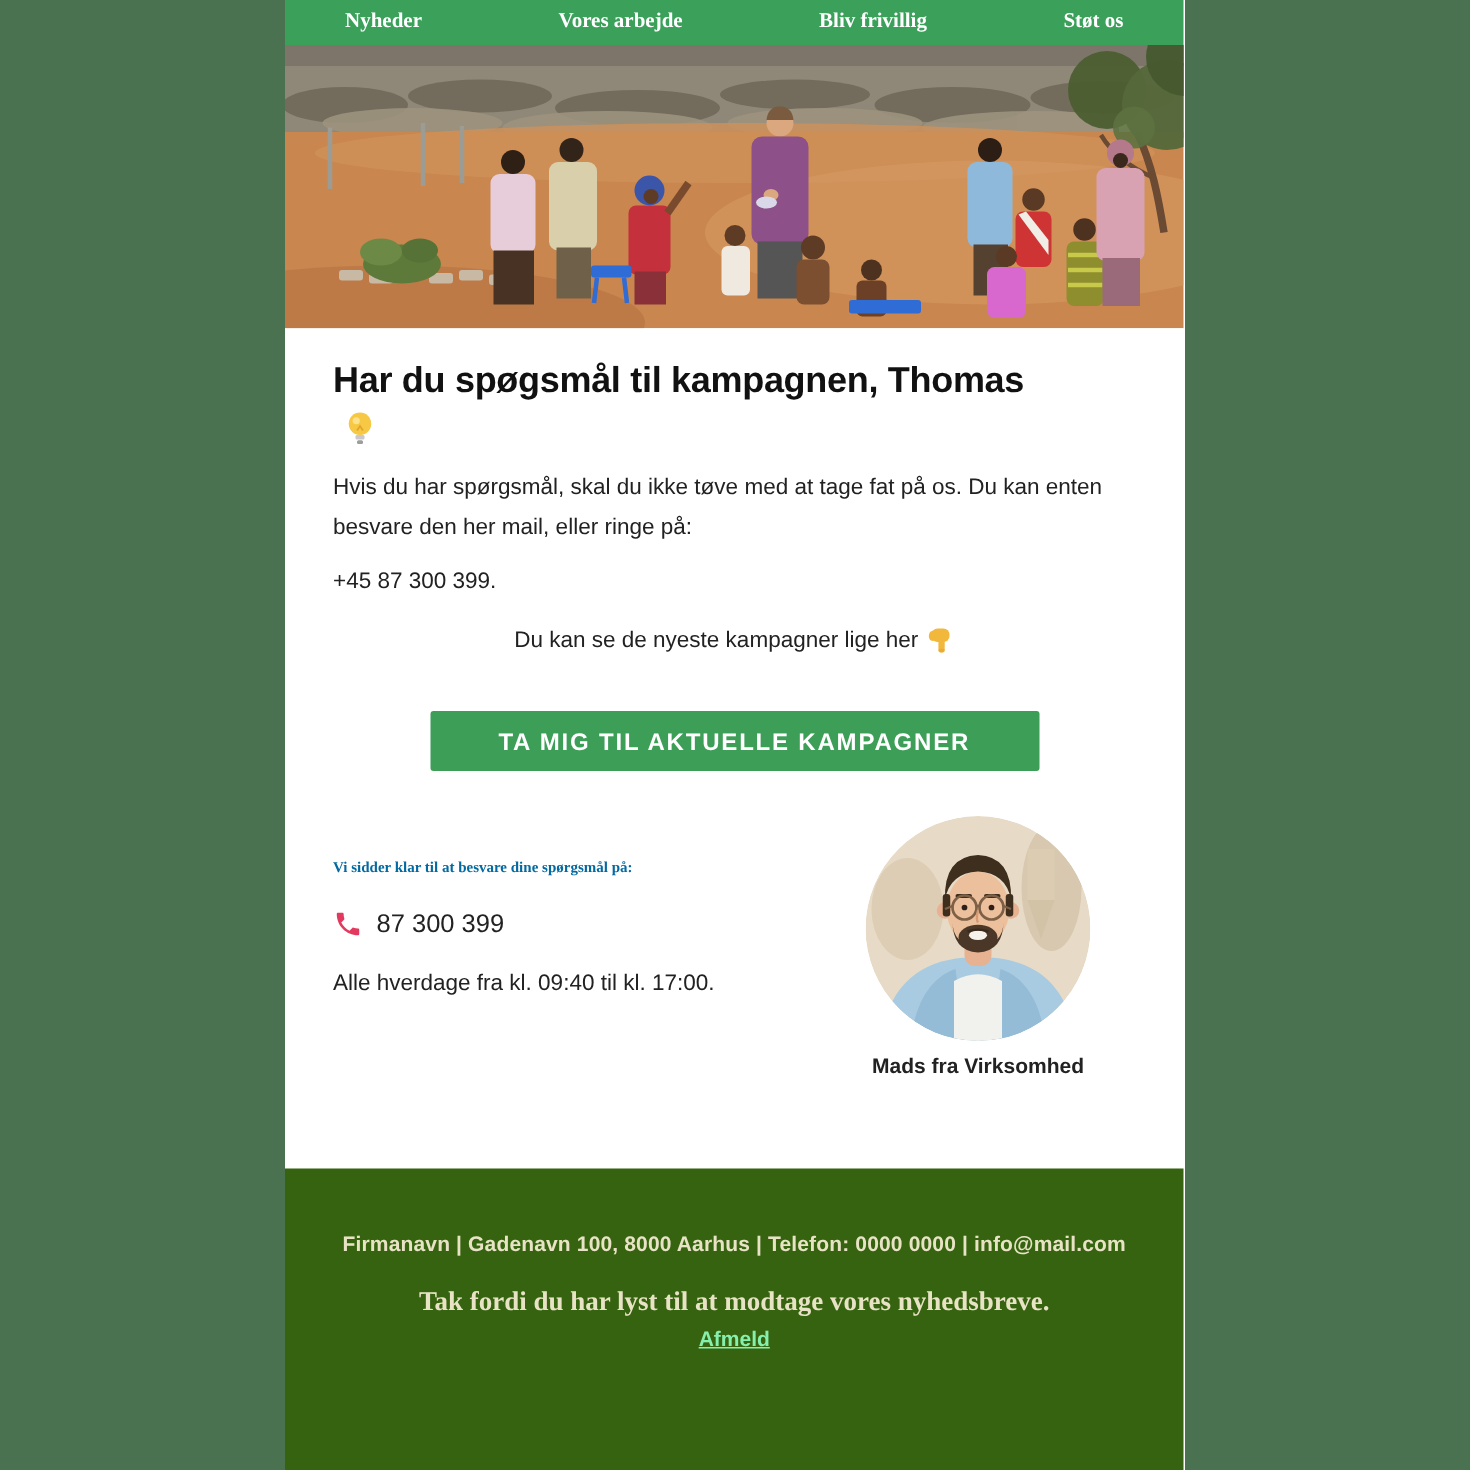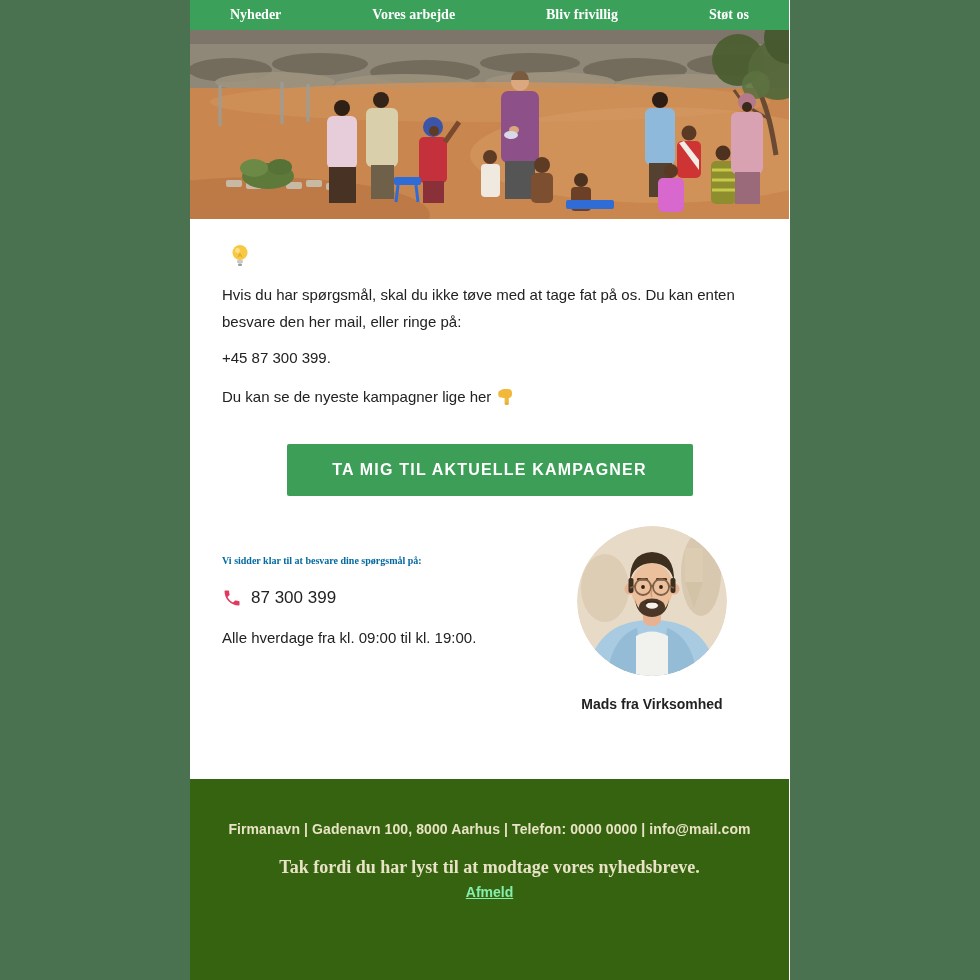--- a/index.html
+++ b/index.html
@@ -33,38 +33,38 @@
   .hero svg { display:block; width:600px; height:189px; }
   
   .main { flex:1 1 auto; background:#fff; padding:20px 32px 0 32px; color:#202020; }
   h1 {
     font-size:24px; line-height:30px; font-weight:bold; color:#111;
     max-width:536px; letter-spacing:-0.2px;
   }
   .h1-emoji-line { margin:4px 0 0 6px; height:26px; }
   .para { font-size:15px; line-height:27px; margin-top:12px; max-width:536px; color:#222; }
   .para.tight { margin-top:9px; }
-  .cta-row { display:flex; align-items:center; gap:6px; }
+  .cta-row { display:flex; align-items:center; gap:6px;justify-content:center; }
   .btn-wrap { text-align:center; margin-top:34px; }
   .cta-button {
-    display:inline-block; width:406px; height:52px; line-height:44px;
+    display:inline-block; width:406px; height:40px; line-height:44px;
     background:#3d9e58; color:#ffffff; font-weight:bold; font-size:16px;
     letter-spacing:1.2px; text-align:center; border:none; border-radius:2px;
     cursor:pointer; font-family:"Liberation Sans", sans-serif;
   }
   .columns { display:flex; margin-top:30px; }
   .col-left { flex:1 1 auto; padding-top:24px; }
   .contact-heading { font-size:10px; line-height:22px; font-weight:bold; color:#0369a1; max-width:285px;font-family:Liberation Serif, serif; }
   .phone-row { display:flex; align-items:flex-end; gap:9px; margin-top:16px; }
   .phone-number { font-size:17px; color:#222; }
   .hours { font-size:15px; line-height:24px; margin-top:18px; max-width:270px; color:#222; }
   .col-right { flex:0 0 190px; margin-right:10px; text-align:center; }
   .avatar { width:150px; height:150px; border-radius:50%; overflow:hidden; display:inline-block; }
   .avatar svg { display:block; }
-  .avatar-caption { font-size:14px; font-weight:bold; color:#222; margin-top:16px; }
+  .avatar-caption { font-size:14px; font-weight:bold; color:#222; margin-top:3px; }
   
   .footer {
     flex:0 0 201px; background:#35630f; color:#e9e3c6;
     text-align:center; padding-top:42px; font-weight:bold;
   }
   .footer-line1 { font-size:14px; letter-spacing:0.1px; }
   .footer-line2 { font-size:18px; margin-top:20px;font-family:Liberation Serif, serif; }
   .footer-unsub {
     display:inline-block; font-size:14px; margin-top:6px;
     color:#86efac; text-decoration:underline; cursor:pointer;
@@ -198,20 +198,21 @@
         <circle cx="557" cy="72" r="9" fill="#b5798c"></circle>
         <circle cx="557" cy="77" r="5" fill="#3a281c"></circle>
         <rect x="541" y="82" width="32" height="62" rx="6" fill="#d8a2b2"></rect>
         <rect x="545" y="142" width="25" height="32" fill="#9a6a7a"></rect>
       </g>
     </svg>
   </div>
 
   <div class="main">
     <h1>
+      <span>Har du spøgsmål til kampagnen, Thomas</span>
       <div class="h1-emoji-line">
         <svg width="24" height="26" viewBox="0 0 24 26">
           <circle cx="12" cy="9.5" r="7.5" fill="#f7c843"></circle>
           <circle cx="9.5" cy="7.5" r="2.4" fill="#fde28a"></circle>
           <path d="M10 14 L12 11 L14 14" stroke="#e0a52e" stroke-width="1.2" fill="none"></path>
           <rect x="9" y="17" width="6" height="3" rx="1" fill="#c9c9c9"></rect>
           <rect x="10" y="20.5" width="4" height="2.5" rx="1" fill="#9d9d9d"></rect>
         </svg>
       </div>
     </h1>
@@ -235,21 +236,21 @@
 
     <div class="columns">
       <div class="col-left">
         <div class="contact-heading">Vi sidder klar til at besvare dine spørgsmål på:</div>
         <div class="phone-row">
           <svg width="20" height="20" viewBox="0 0 24 24">
             <path fill="#e23a5e" d="M6.62 10.79c1.44 2.83 3.76 5.14 6.59 6.59l2.2-2.2c.27-.27.67-.36 1.02-.24 1.12.37 2.33.57 3.57.57.55 0 1 .45 1 1V20c0 .55-.45 1-1 1-9.39 0-17-7.61-17-17 0-.55.45-1 1-1h3.5c.55 0 1 .45 1 1 0 1.25.2 2.45.57 3.57.11.35.03.74-.25 1.02l-2.2 2.2z"></path>
           </svg>
           <span class="phone-number">87 300 399</span>
         </div>
-        <div class="hours">Alle hverdage fra kl. 09:00 til kl. 19:00.</div>
+        <div class="hours">Alle hverdage fra kl. 09:40 til kl. 17:00.</div>
       </div>
 
       <div class="col-right">
         <div class="avatar">
           <svg width="150" height="150" viewBox="0 0 150 150">
             <defs>
                 <clipPath id="avclip">
                   <circle cx="75" cy="75" r="75"></circle>
                 </clipPath>
               </defs>

